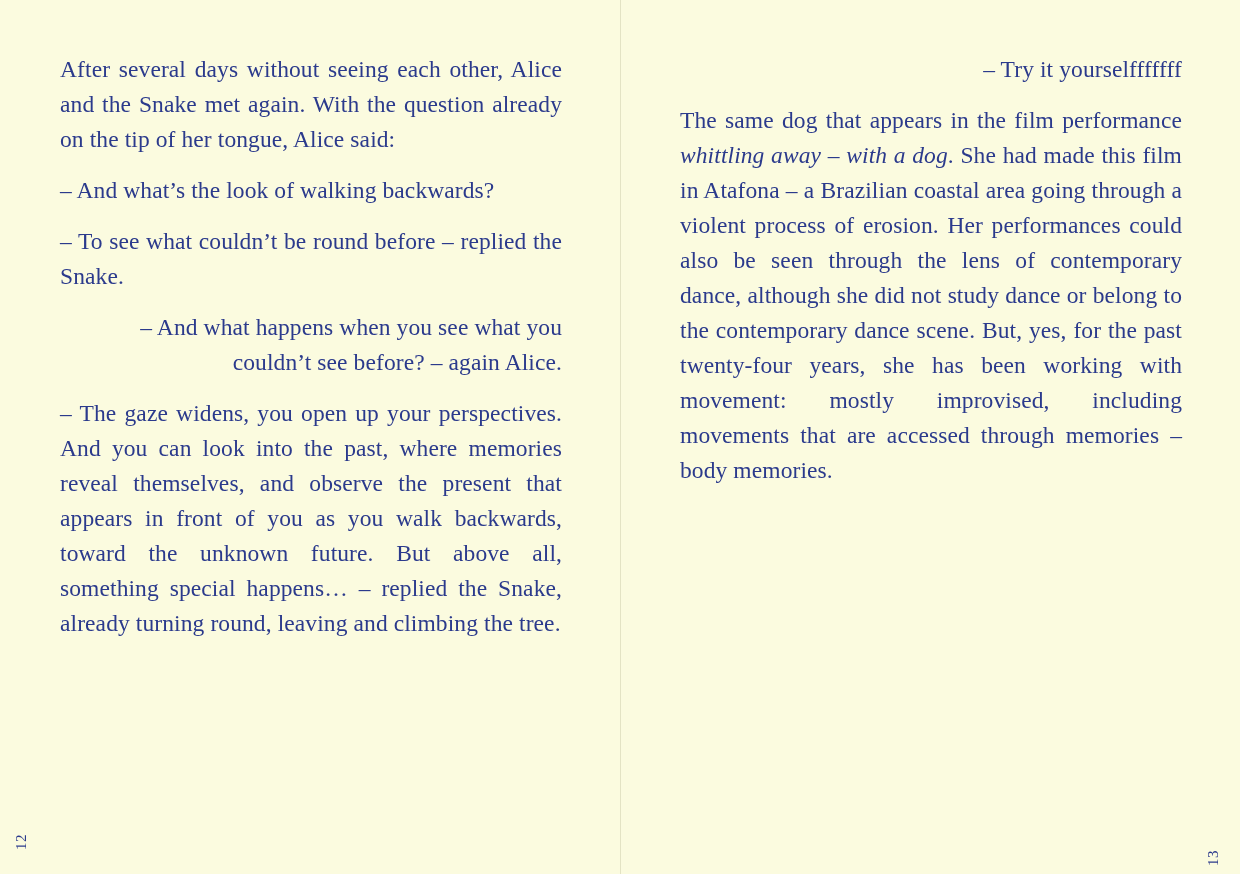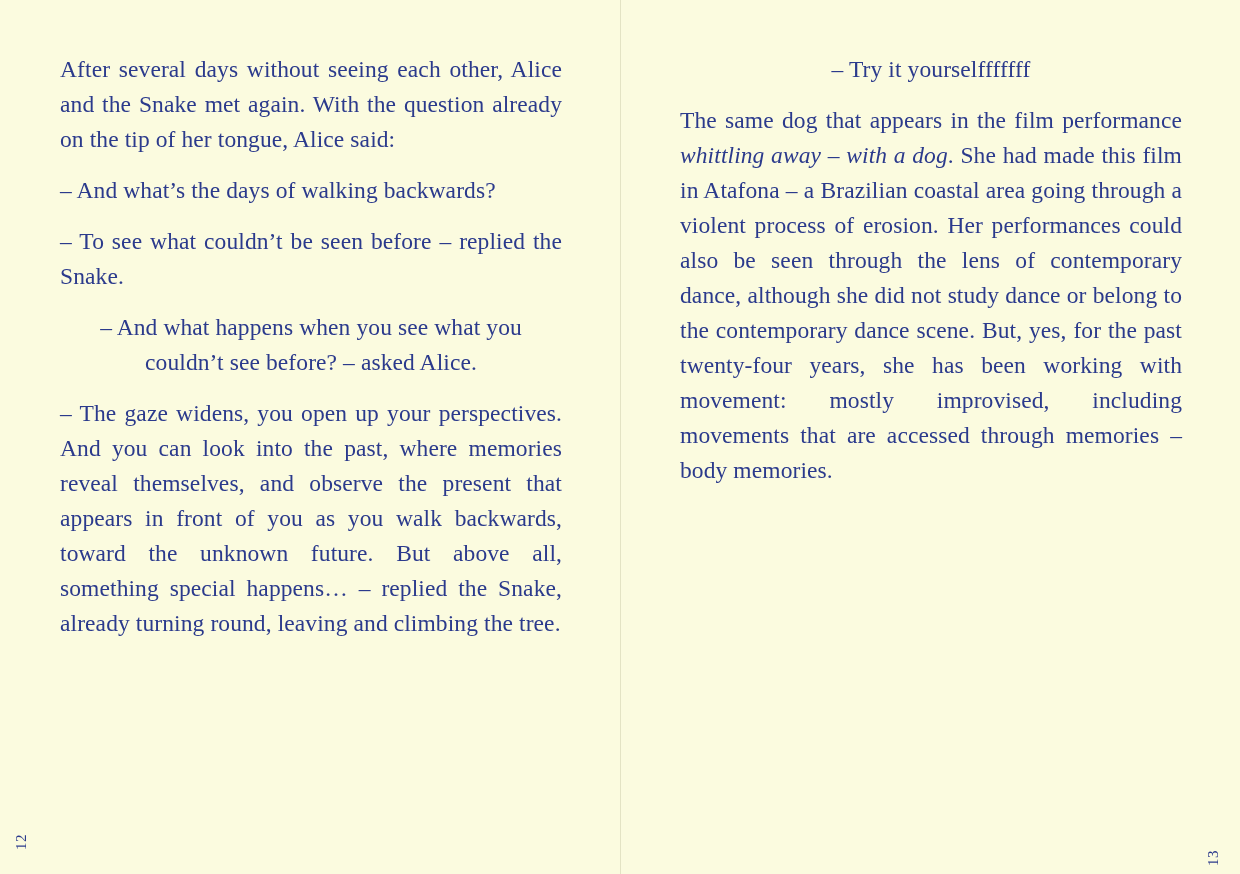--- a/index.html
+++ b/index.html
@@ -47,21 +47,21 @@
     line-height: 35px;
     text-align: justify;
     text-justify: inter-word;
     hyphens: none;
     letter-spacing: 0.1px;
   }
   .col p:last-child {
     margin-bottom: 0;
   }
   .col p.nojustify {
-    text-align: center;
+    text-align: right;
   }
   em {
   }
   .folio {
     position: absolute;
     bottom: 24px;
     font-size: 15px;
     color: #2b3a8c;
     letter-spacing: 0.5px;
   }
@@ -77,23 +77,23 @@
   }
 </style>
 </head>
 <body>
 
 <div class="spread">
 
   <div class="page page-left">
     <div class="col">
       <p>After several days without seeing each other, Alice and the Snake met again. With the question already on the tip of her tongue, Alice said:</p>
-      <p>– And what’s the days of walking backwards?</p>
-      <p>– To see what couldn’t be seen before – replied the Snake.</p>
-      <p class="nojustify">– And what happens when you see what you couldn’t see before? – asked Alice.</p>
+      <p>– And what’s the look of walking backwards?</p>
+      <p>– To see what couldn’t be round before – replied the Snake.</p>
+      <p class="nojustify">– And what happens when you see what you couldn’t see before? – again Alice.</p>
       <p>– The gaze widens, you open up your perspectives. And you can look into the past, where memories reveal themselves, and observe the present that appears in front of you as you walk backwards, toward the unknown future. But above all, something special happens… – replied the Snake, already turning round, leaving and climbing the tree.</p>
     </div>
     <div class="folio folio-left">12</div>
   </div>
 
   <div class="gutter"></div>
 
   <div class="page page-right">
     <div class="col">
       <p class="nojustify">– Try it yourselfffffff</p>

